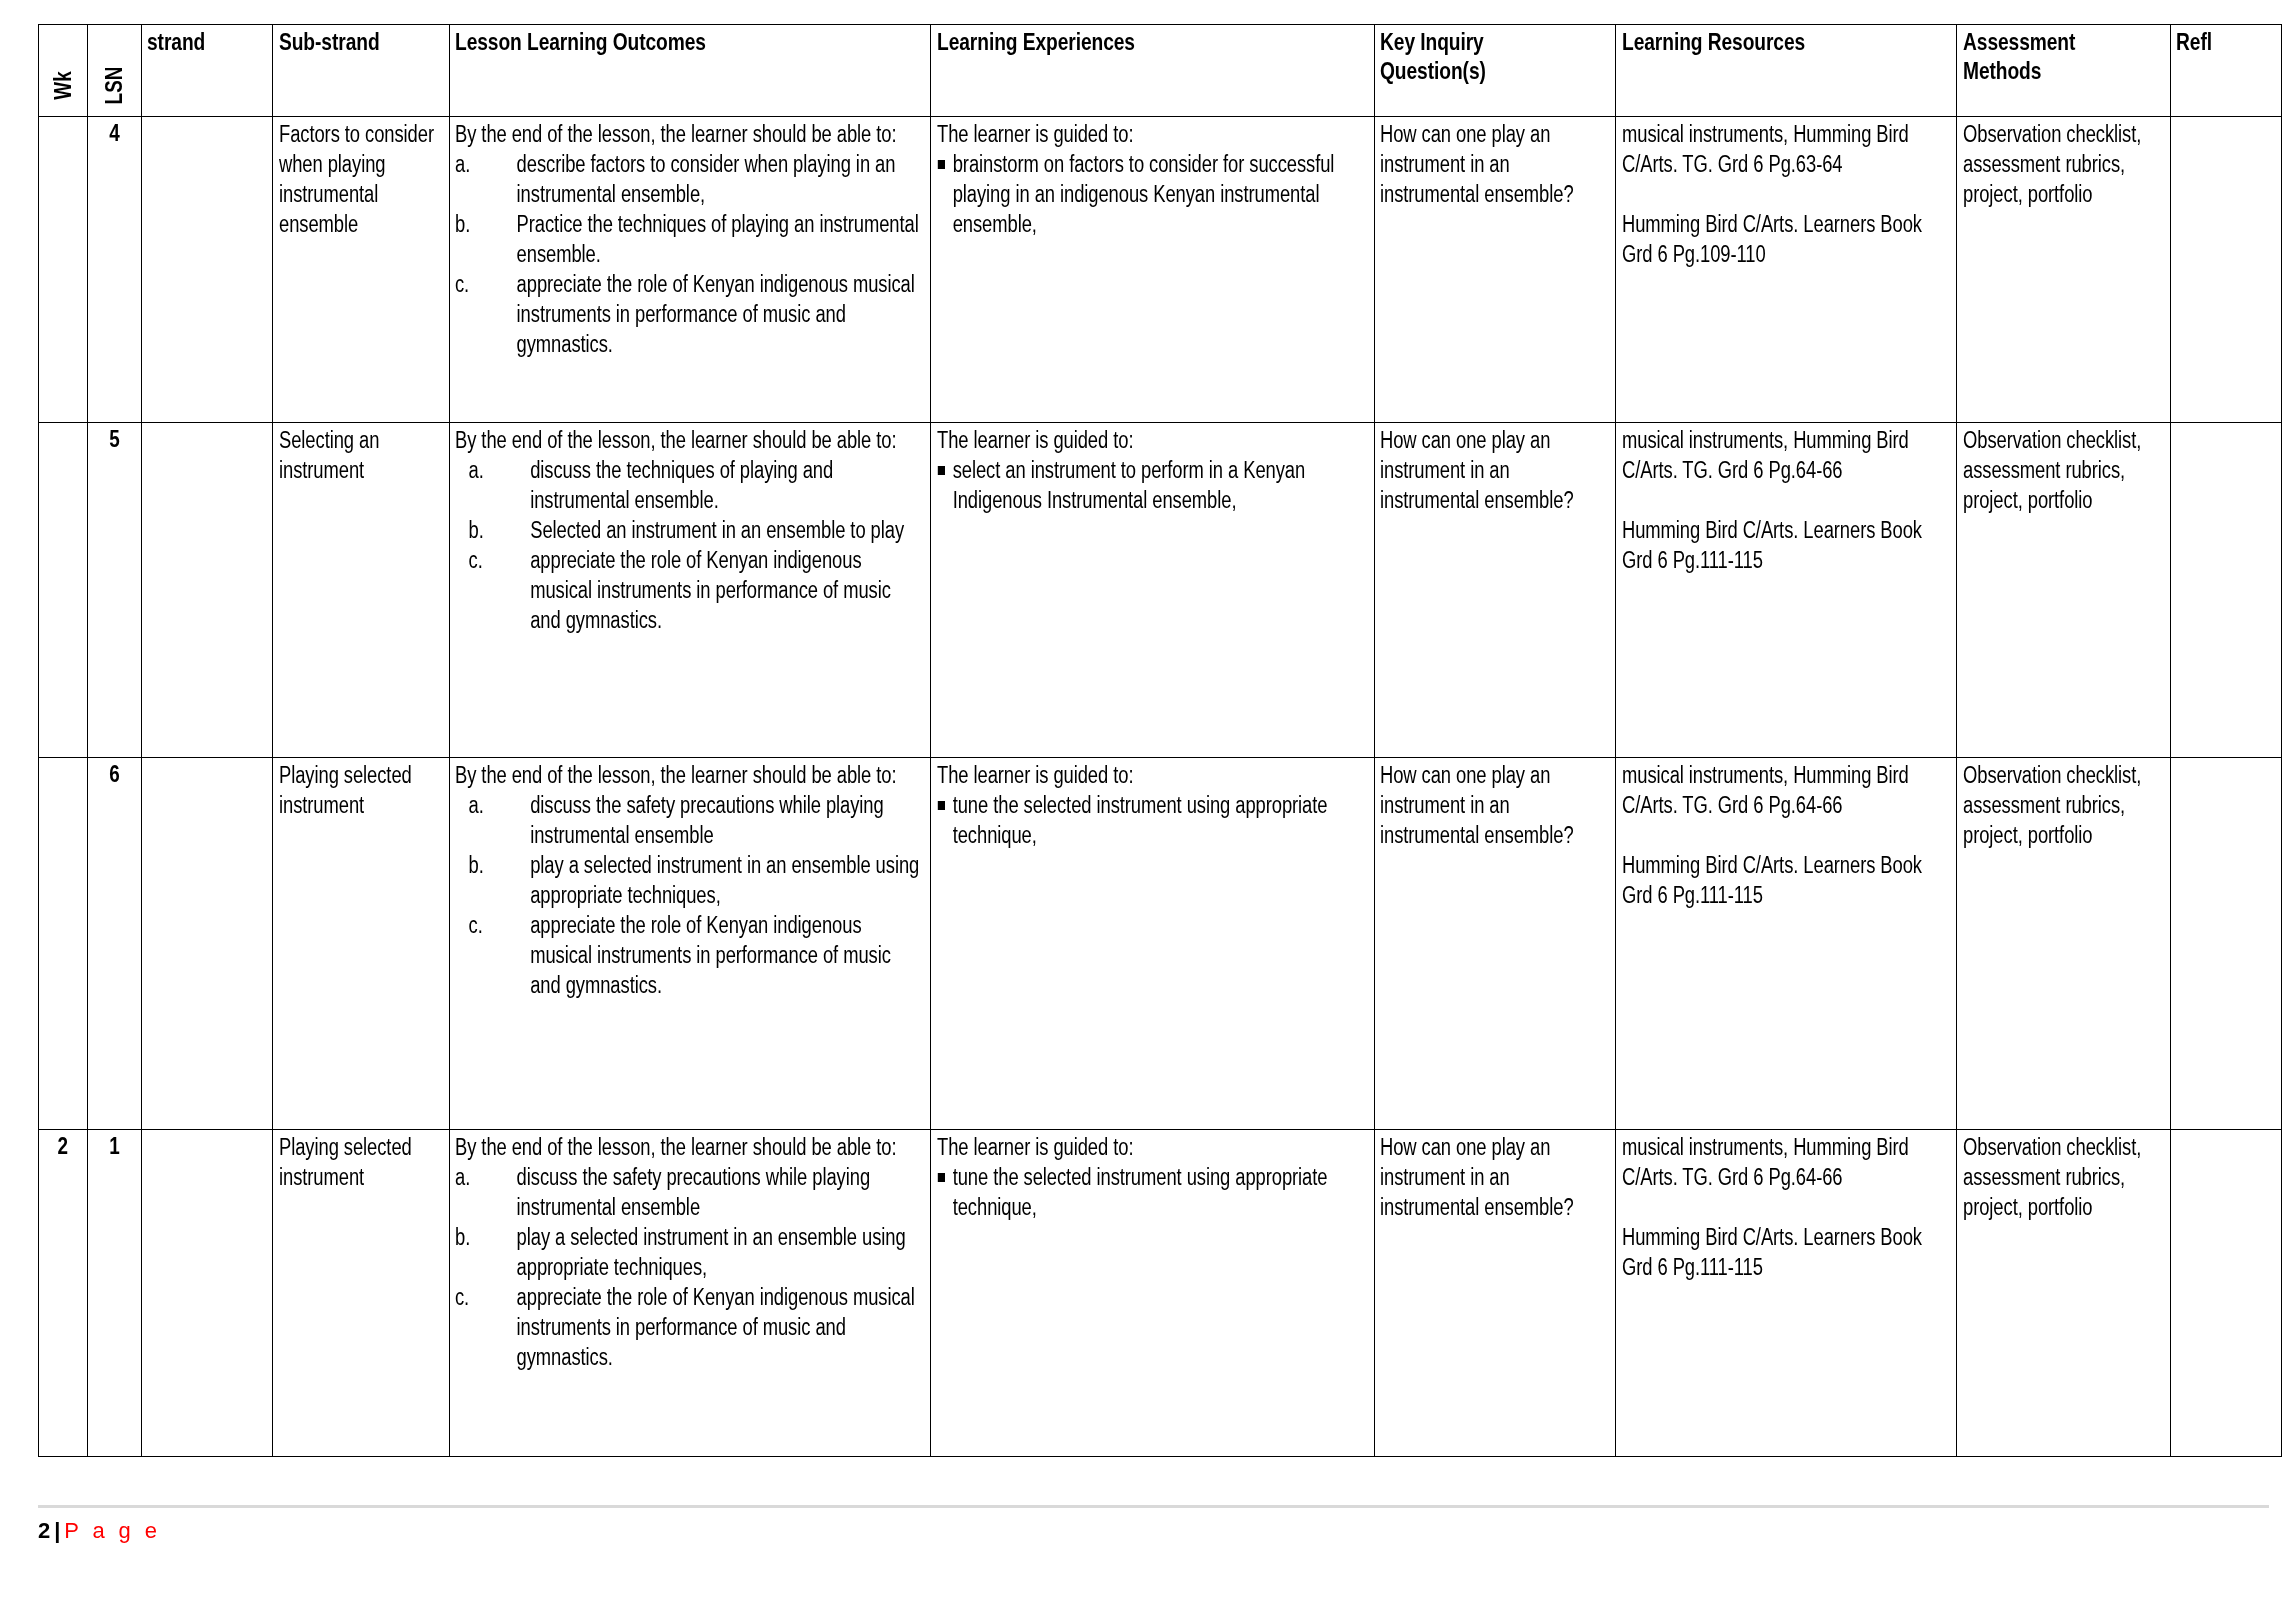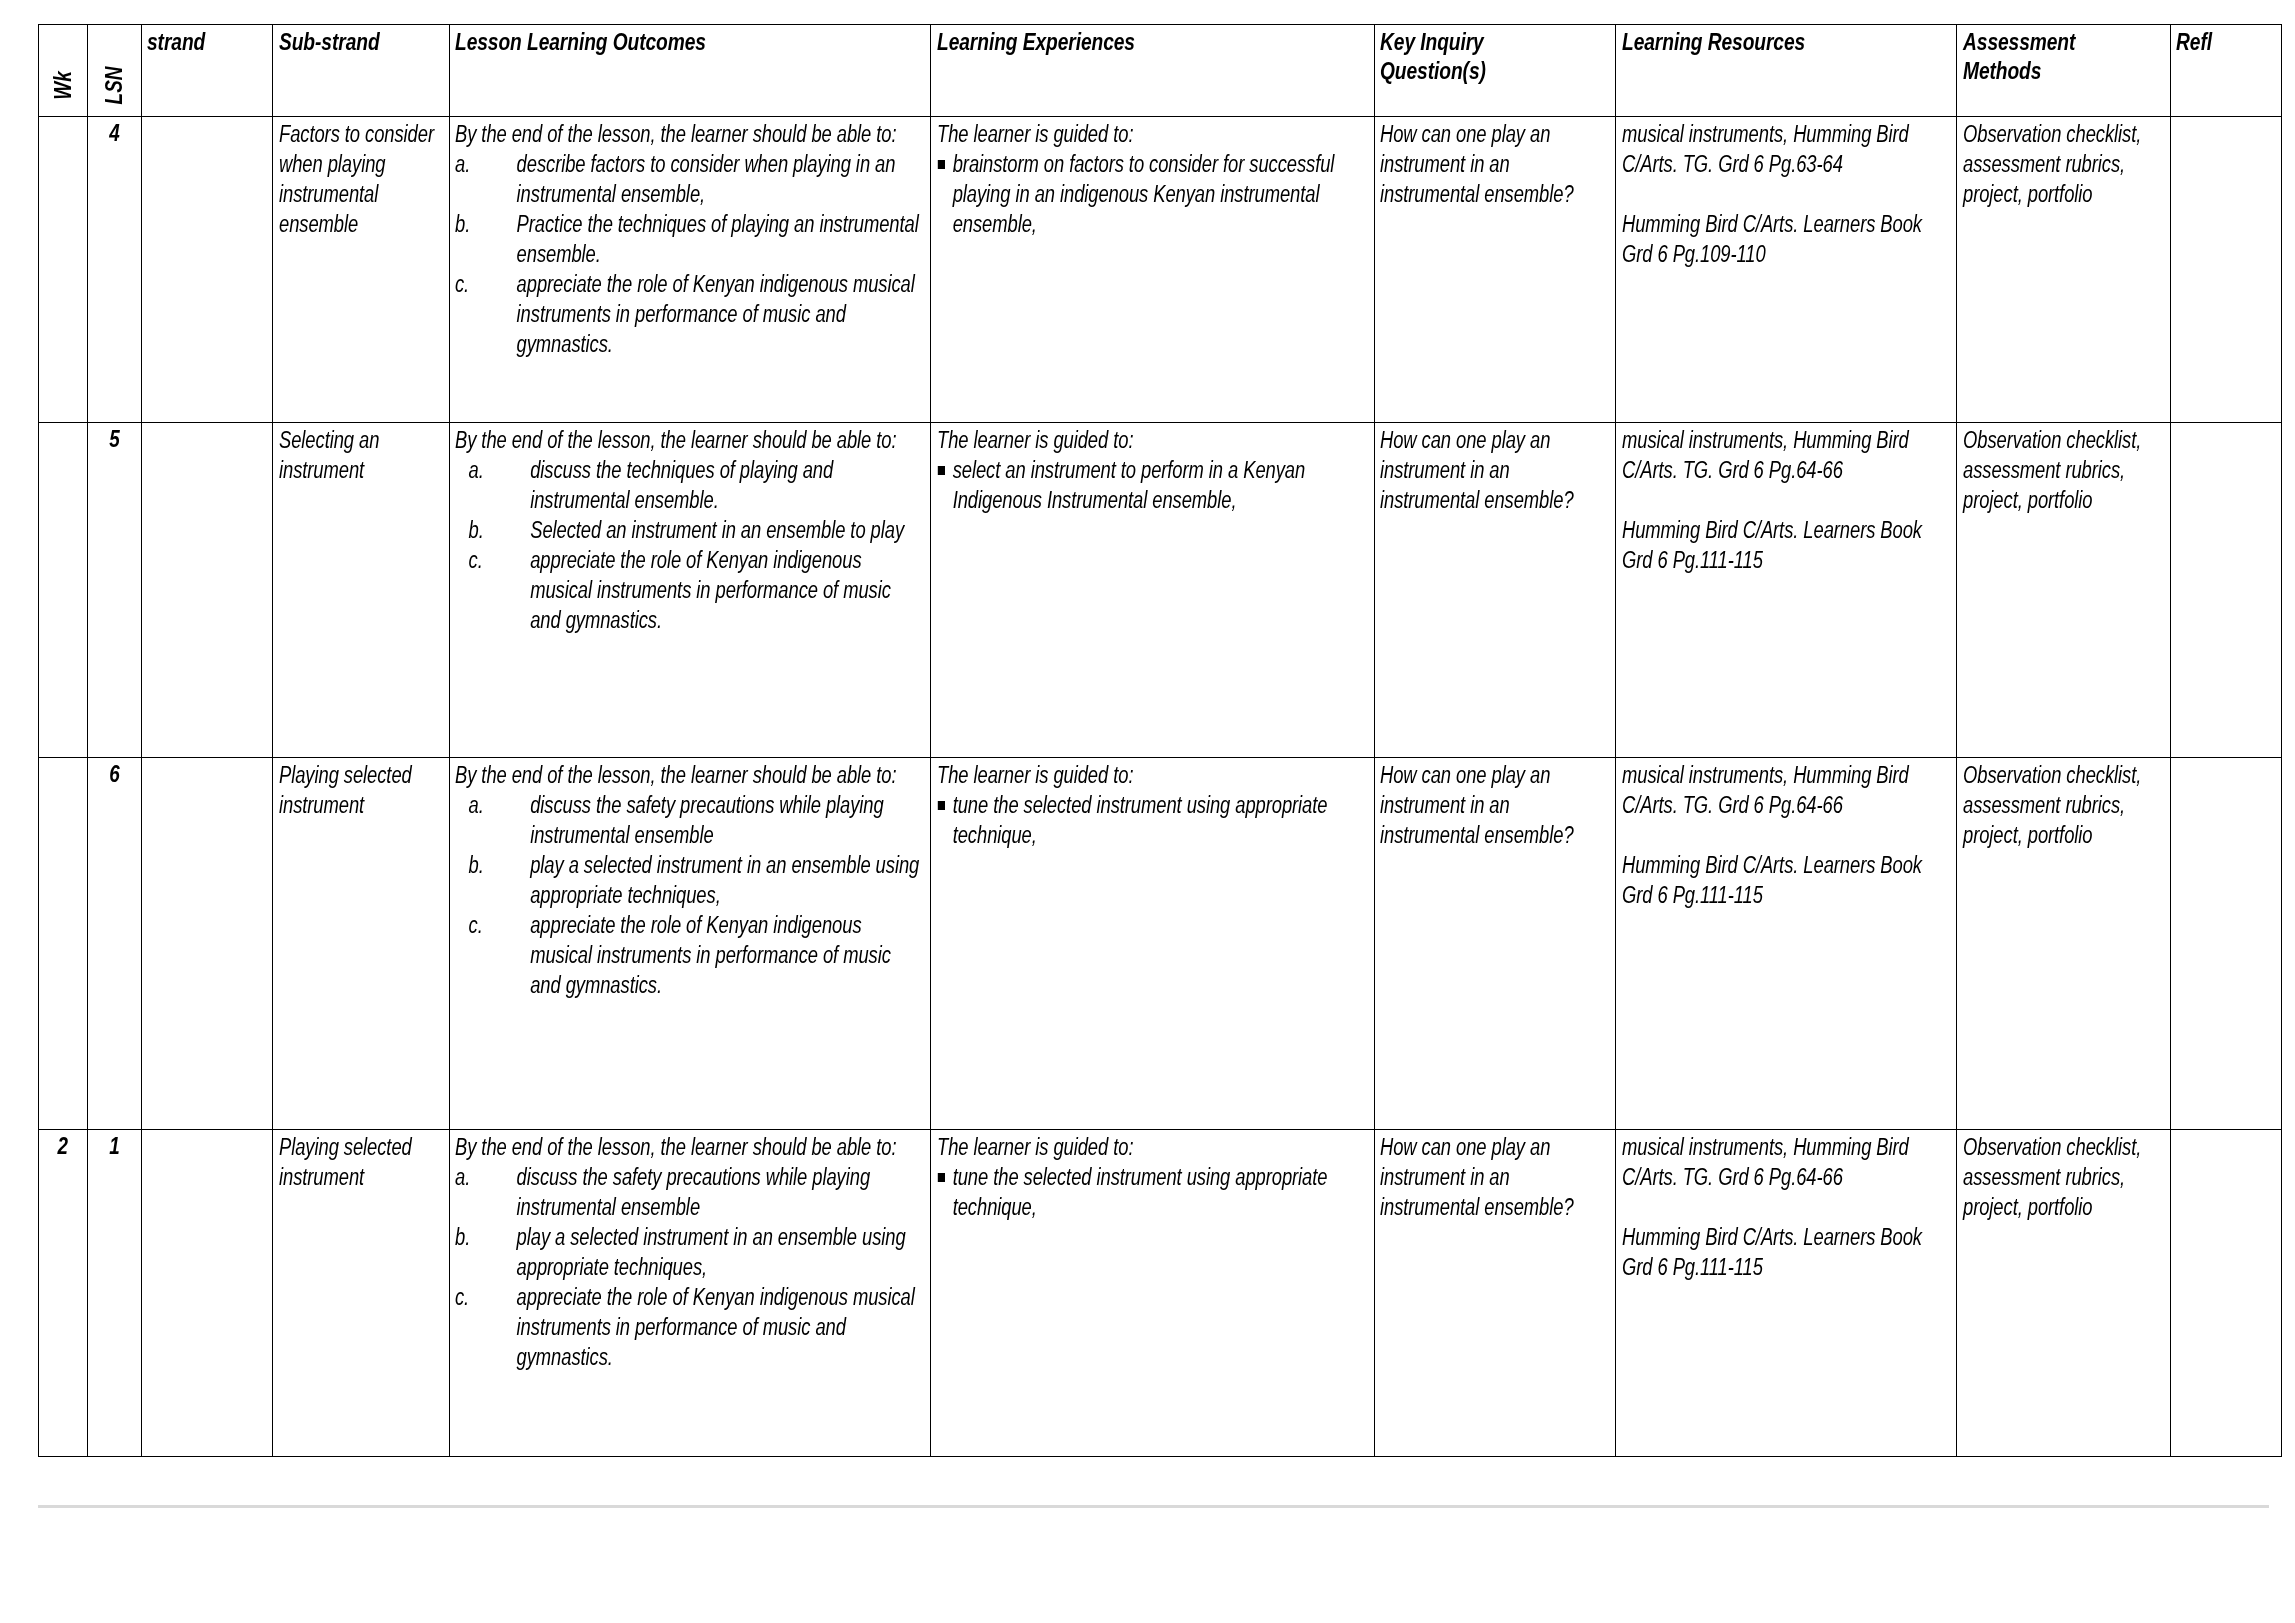--- a/index.html
+++ b/index.html
@@ -30,21 +30,20 @@
     margin-left: 11.8px;
     margin-top: 0px;
   }
   table.sow td, table.sow th {
     border: 1.3px solid #000000;
     vertical-align: top;
     padding: 3.9px 5.2px 6.5px 5.2px;
     box-sizing: border-box;
     font-weight: normal;
     text-align: left;
-    font-style: italic;
   }
   
   col.c-wk   { width: 47px; }
   col.c-lsn  { width: 52px; }
   col.c-strand { width: 126px; }
   col.c-sub  { width: 169px; }
   col.c-llo  { width: 462px; }
   col.c-lex  { width: 425px; }
   col.c-kiq  { width: 232px; }
   col.c-lres { width: 327px; }
@@ -432,16 +431,19 @@
           </td>
           <td>
             <span class="cell"></span>
           </td>
         </tr>
       </tbody>
   </table>
 
   <div class="footer">
     <div class="footer-rule"></div>
+    <div class="footer-text">
+      <span class="pg-num">2</span><span class="pg-sep">|</span><span class="pg-word">P a g e</span>
+    </div>
   </div>
 
 </div>
 
 
 </body></html>

